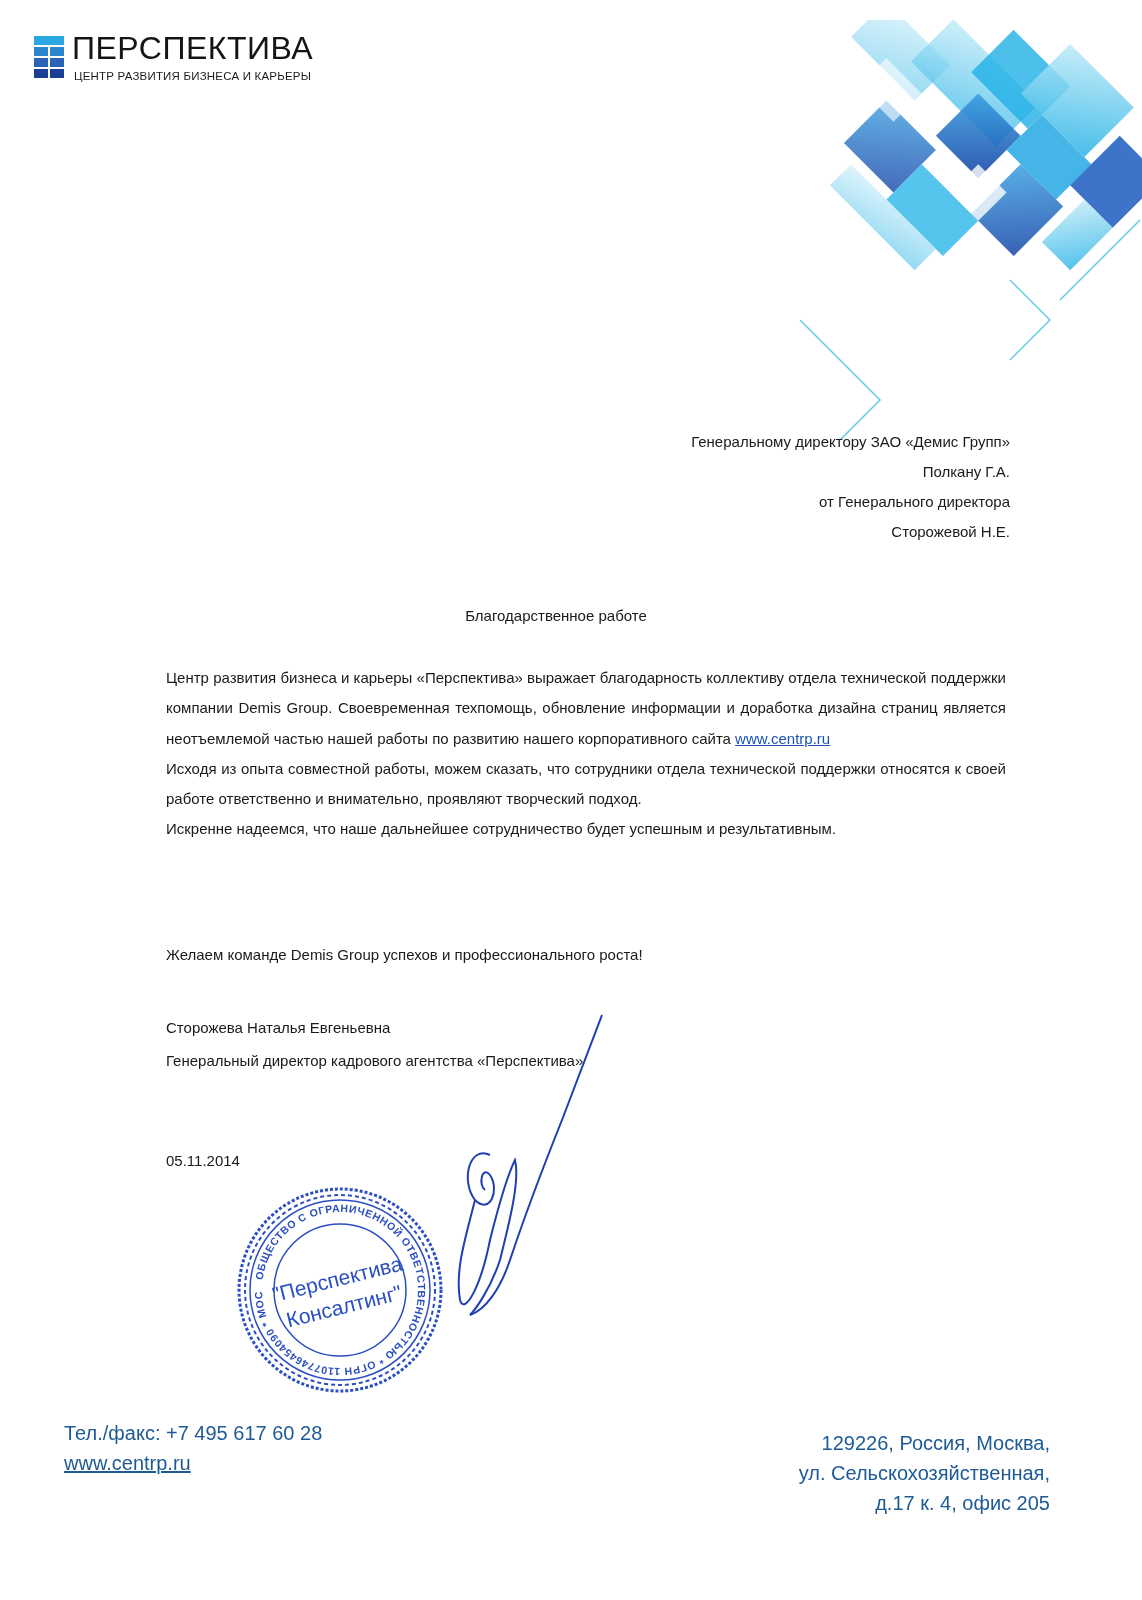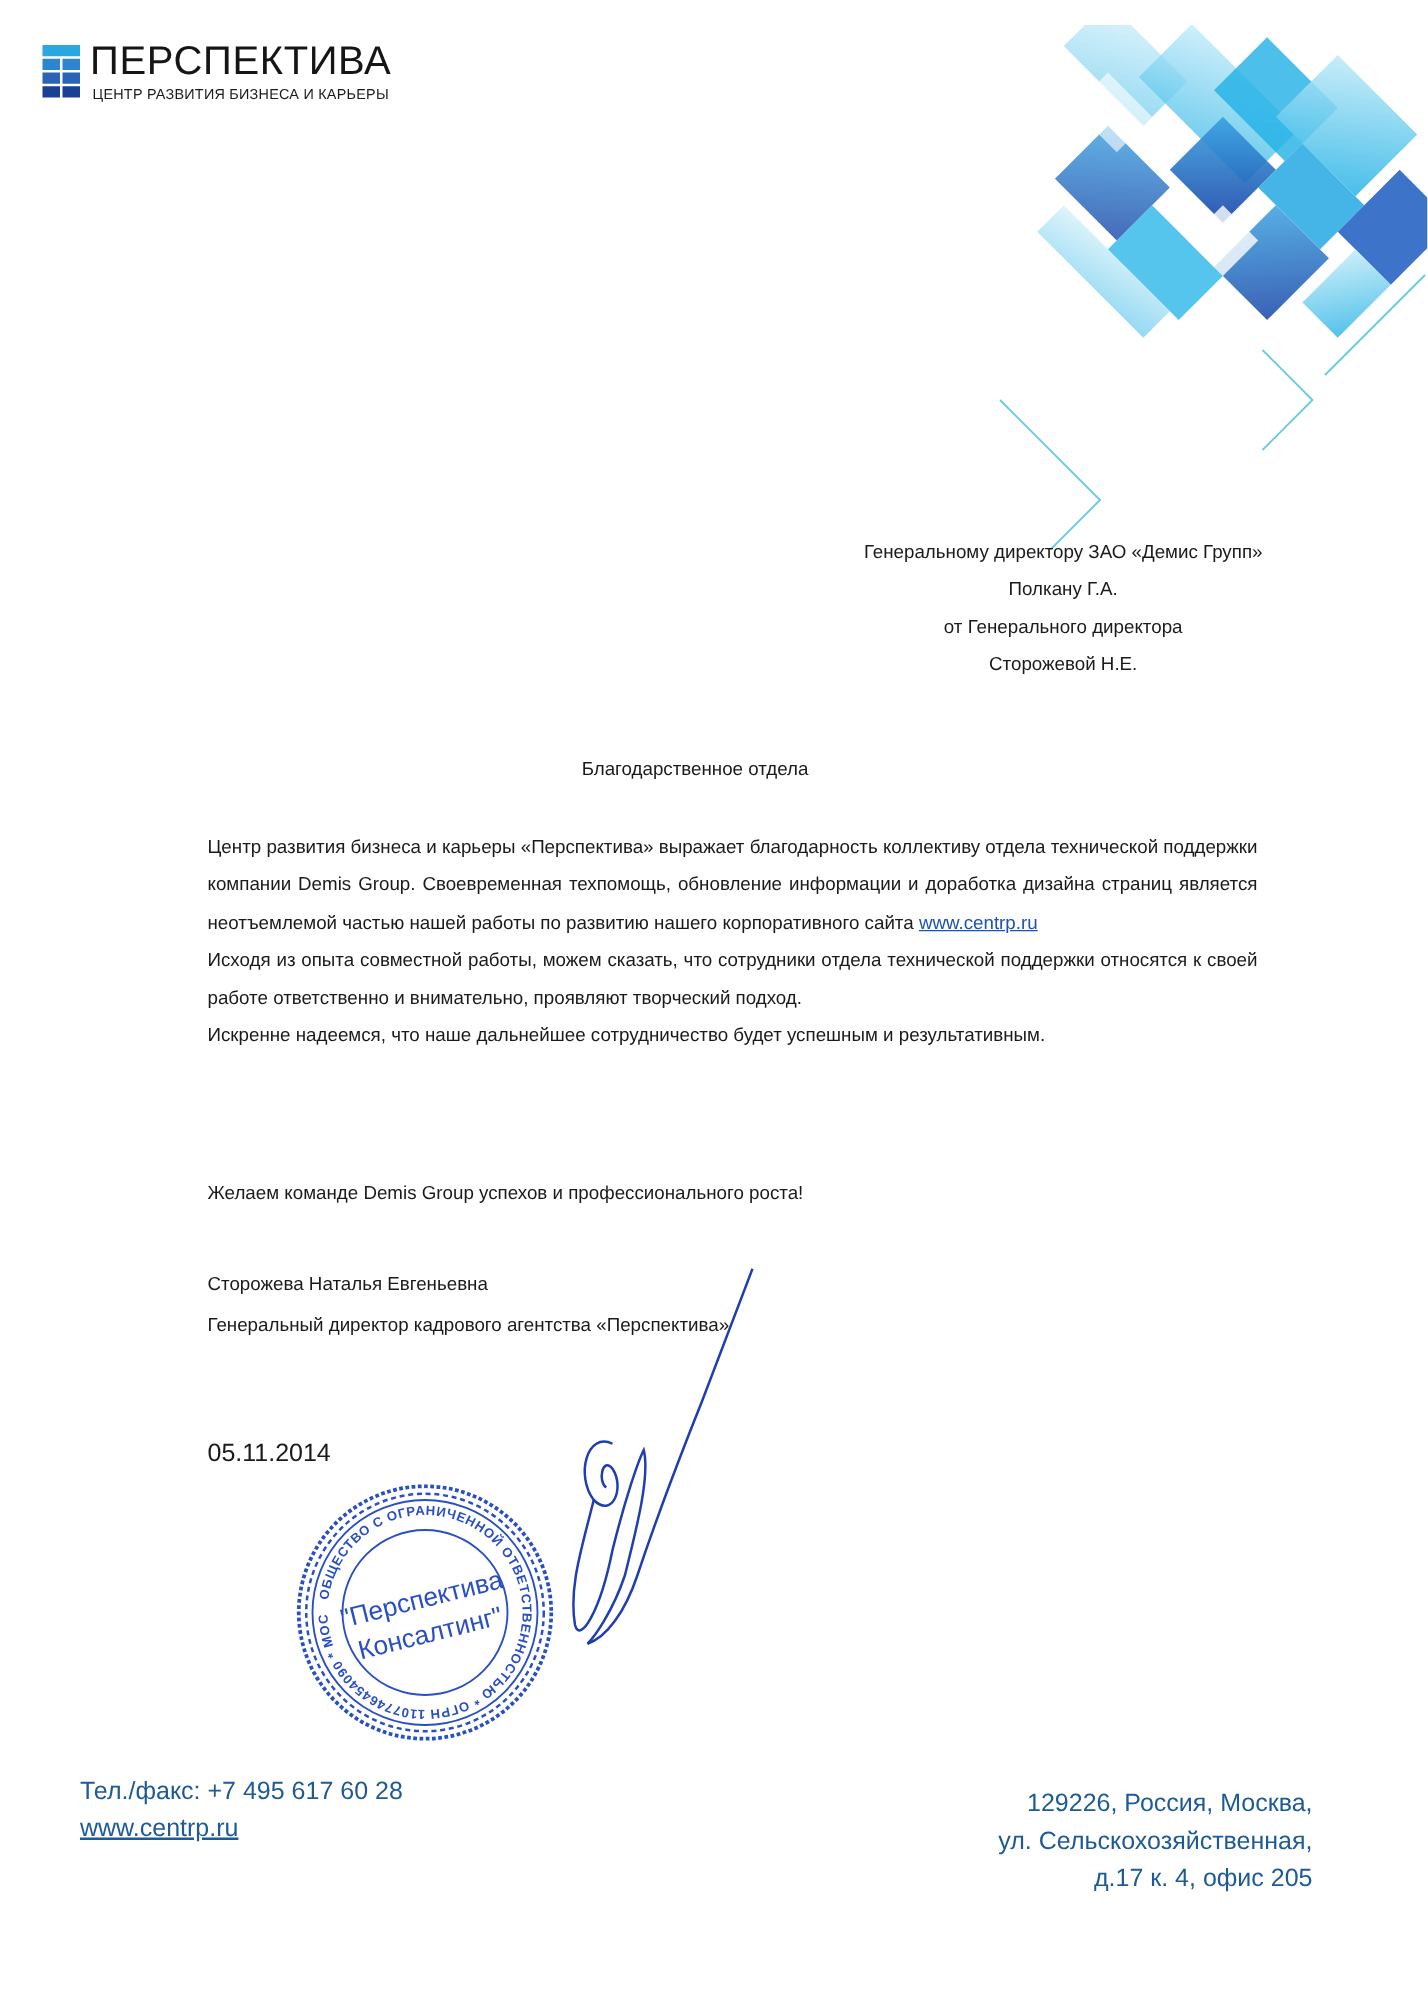--- a/index.html
+++ b/index.html
@@ -11,32 +11,32 @@
   .logo-mark { position: absolute; left: 0; top: 2px; width: 30px; height: 42px; }
   .logo-mark .b { position: absolute; }
   .logo-title { position: absolute; left: 38px; top: -2px; font-size: 32px; letter-spacing: 0.5px; color: #151515; white-space: nowrap; font-weight: normal; line-height: 1; }
   .logo-sub { position: absolute; left: 40px; top: 36px; font-size: 11.5px; font-weight: normal; color: #1c1c1c; white-space: nowrap; letter-spacing: 0.2px; }
 
   
   .deco { left: 760px; top: 20px; width: 382px; height: 420px; }
 
   
   .addressee { right: 132px; top: 427px; text-align: right; font-size: 15px; line-height: 30px; }
-  .addressee div { white-space: nowrap; text-align: center; }
+  .addressee div { white-space: nowrap; }
 
   .letter-title { left: 0; width: 1112px; top: 607px; text-align: center; font-size: 15px; }
 
   .body-text { left: 166px; width: 840px; top: 663px; font-size: 15px; line-height: 30.3px; }
   .body-text p { margin: 0; }
   .justify { text-align: justify; text-align-last: left; }
   .link { color: #1b53b4; text-decoration: underline; }
 
   .wish { left: 166px; top: 906px; font-size: 15px; margin-top: 40px; }
   .closing { left: 166px; top: 1011px; font-size: 15px; line-height: 33px; }
-  .date { left: 166px; top: 1152px; font-size: 20px; }
+  .date { left: 166px; top: 1152px; font-size: 15px; }
 
   .stamp { left: 236px; top: 1186px; width: 208px; height: 208px; }
   .signature { left: 430px; top: 1010px; width: 190px; height: 310px; }
 
   .footer-left { left: 64px; top: 1418px; font-size: 20px; line-height: 30px; color: #1d5a96; }
   .footer-left .u { text-decoration: underline; }
   .footer-right { right: 92px; top: 1428px; font-size: 20px; line-height: 30px; color: #1d5a96; text-align: right; }
 </style>
 </head>
 <body>
@@ -89,21 +89,21 @@
   </g>
 </svg>
 
 <div class="abs addressee">
   <div>Генеральному директору ЗАО «Демис Групп»</div>
   <div>Полкану Г.А.</div>
   <div>от Генерального директора</div>
   <div>Сторожевой Н.Е.</div>
 </div>
 
-<div class="abs letter-title">Благодарственное отдела</div>
+<div class="abs letter-title">Благодарственное работе</div>
 
 <div class="abs body-text">
   <p class="justify"><span>Центр развития бизнеса и карьеры «Перспектива» выражает благодарность коллективу отдела технической поддержки компании Demis Group. Своевременная техпомощь, обновление информации и доработка дизайна страниц является неотъемлемой частью нашей работы по развитию нашего корпоративного сайта </span><span class="link">www.centrp.ru</span></p>
   <p class="justify">Исходя из опыта совместной работы, можем сказать, что сотрудники отдела технической поддержки относятся к своей работе ответственно и внимательно, проявляют творческий подход.</p>
   <p>Искренне надеемся, что наше дальнейшее сотрудничество будет успешным и результативным.</p>
 </div>
 
 <div class="abs wish">Желаем команде Demis Group успехов и профессионального роста!</div>
 
 <div class="abs closing">

